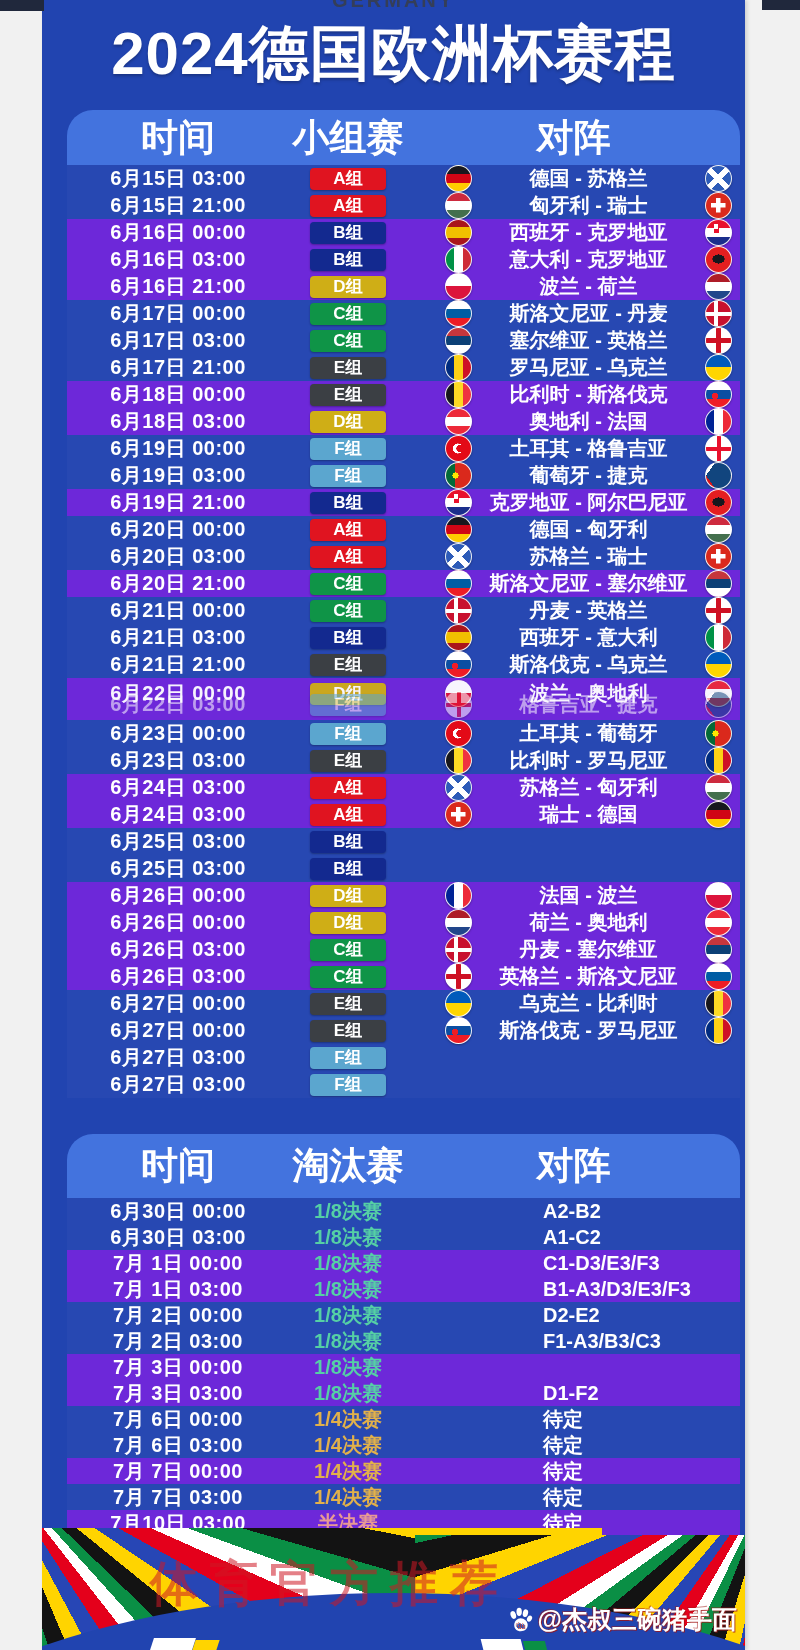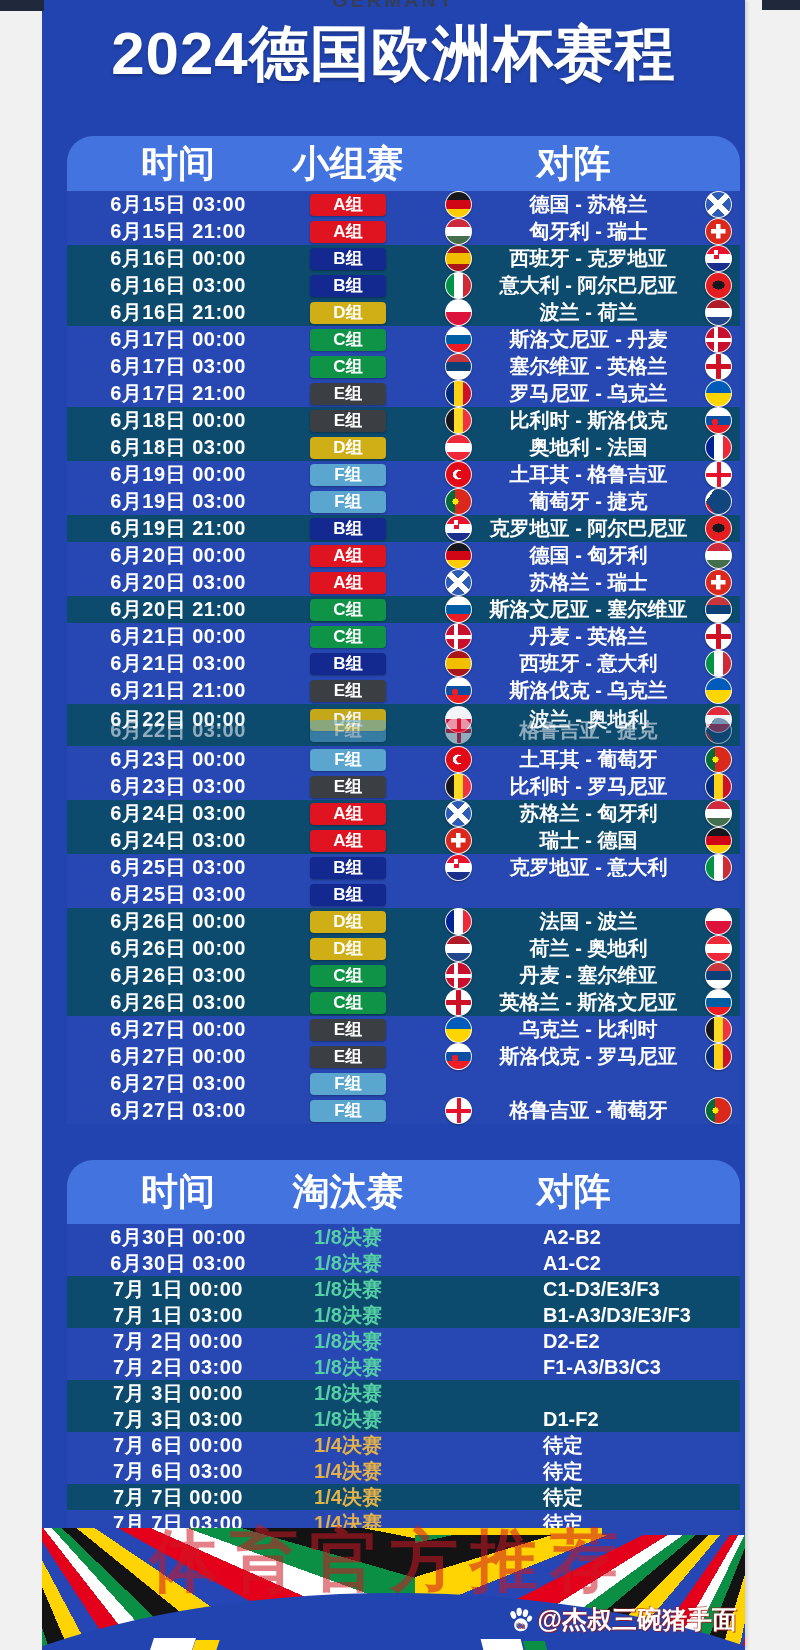--- a/index.html
+++ b/index.html
@@ -27,33 +27,33 @@
     font-size:60px;font-weight:900;color:#ffffff;letter-spacing:1px;
     text-shadow:0 2px 3px rgba(0,0,0,.25);
   }
 
   .table{position:absolute;left:25px;width:673px;}
   .g-table{top:110px;}
   .k-table{top:1134px;}
   .thead{
     display:flex;align-items:center;height:55px;
     background:#4373de;border-radius:26px 26px 0 0;
-    color:#fff;font-weight:900;font-size:37px;margin-top:26px;
+    color:#fff;font-weight:900;font-size:37px;
   }
   .k-table .thead{height:64px;}
   .th-time{width:222px;text-align:center;}
   .th-mid{width:118px;text-align:center;white-space:nowrap;}
   .th-match{flex:1;text-align:center;}
 
   .row{
     display:flex;align-items:center;height:27px;
     color:#fff;font-weight:bold;font-size:20px;white-space:nowrap;
   }
   .row.dark{background:#2748b2;}
-  .row.light{background:#0c4a6e;}
+  .row.light{background:#6d28d9;}
   .cell-time{width:222px;text-align:center;letter-spacing:.5px;}
   .cell-badge{width:118px;display:flex;justify-content:center;}
   .badge{
     min-width:64px;padding:0 6px;height:22px;line-height:22px;
     border-radius:4px;text-align:center;font-size:17px;font-weight:bold;color:#fff;
     box-shadow:0 1px 2px rgba(0,0,0,.3);
   }
   .cell-match{flex:1;display:flex;align-items:center;padding:0 8px 0 38px;}
   .match-text{flex:1;text-align:center;padding:0 4px;}
   .flag{
@@ -137,23 +137,23 @@
     top:1593px;width:1100px;height:460px;border-radius:50%;
     background:#2144b0;z-index:11;
   }
   .bottom-bit{position:absolute;z-index:12;}
   .bit1{left:110px;top:1638px;width:42px;height:12px;background:#ffffff;transform:skewX(-18deg);}
   .bit2{left:152px;top:1640px;width:24px;height:10px;background:#ffd400;transform:skewX(-18deg);}
   .bit3{left:440px;top:1639px;width:40px;height:11px;background:#ffffff;transform:skewX(14deg);}
   .bit4{left:482px;top:1641px;width:22px;height:9px;background:#0a8f45;transform:skewX(14deg);}
 
   .watermark{
-    position:absolute;left:108px;top:1516px;z-index:30;
+    position:absolute;left:108px;top:1552px;z-index:30;
     font-family:Liberation Mono, monospace;
-    font-size:68px;font-weight:bold;letter-spacing:12px;
+    font-size:48px;font-weight:bold;letter-spacing:12px;
     color:rgba(206,24,36,.55);white-space:nowrap;
   }
   .credit{
     position:absolute;right:8px;top:1603px;z-index:31;
     display:flex;align-items:center;gap:4px;
     color:#fff;font-size:25px;font-weight:bold;
     text-shadow:1px 1px 0 rgba(160,20,20,.8),-1px -1px 0 rgba(160,20,20,.5);
   }
   .paw{width:27px;height:27px;flex:none;}
 </style>
@@ -204,21 +204,21 @@
             <span class="flag f-hr"></span>
           </div>
         </div>
         <div class="row light">
           <div class="cell-time">6月16日 03:00</div>
           <div class="cell-badge">
             <span class="badge" style="background: rgb(19, 41, 143);">B组</span>
           </div>
           <div class="cell-match">
             <span class="flag f-it"></span>
-            <span class="match-text">意大利 - 阿尔巴尼亚</span>
+            <span class="match-text">意大利 - 克罗地亚</span>
             <span class="flag f-al"></span>
           </div>
         </div>
         <div class="row light">
           <div class="cell-time">6月16日 21:00</div>
           <div class="cell-badge">
             <span class="badge" style="background: rgb(207, 174, 22);">D组</span>
           </div>
           <div class="cell-match">
             <span class="flag f-pl"></span>
@@ -446,25 +446,20 @@
             <span class="flag f-ch"></span>
             <span class="match-text">瑞士 - 德国</span>
             <span class="flag f-de"></span>
           </div>
         </div>
         <div class="row dark">
           <div class="cell-time">6月25日 03:00</div>
           <div class="cell-badge">
             <span class="badge" style="background: rgb(19, 41, 143);">B组</span>
           </div>
-          <div class="cell-match">
-            <span class="flag f-hr"></span>
-            <span class="match-text">克罗地亚 - 意大利</span>
-            <span class="flag f-it"></span>
-          </div>
         </div>
         <div class="row dark">
           <div class="cell-time">6月25日 03:00</div>
           <div class="cell-badge">
             <span class="badge" style="background: rgb(19, 41, 143);">B组</span>
           </div>
         </div>
         <div class="row light">
           <div class="cell-time">6月26日 00:00</div>
           <div class="cell-badge">
@@ -534,25 +529,20 @@
         <div class="row dark">
           <div class="cell-time">6月27日 03:00</div>
           <div class="cell-badge">
             <span class="badge" style="background: rgb(91, 166, 207);">F组</span>
           </div>
         </div>
         <div class="row dark">
           <div class="cell-time">6月27日 03:00</div>
           <div class="cell-badge">
             <span class="badge" style="background: rgb(91, 166, 207);">F组</span>
-          </div>
-          <div class="cell-match">
-            <span class="flag f-ge"></span>
-            <span class="match-text">格鲁吉亚 - 葡萄牙</span>
-            <span class="flag f-pt"></span>
           </div>
         </div>
       </div>
   </div>
 
   <div class="table k-table">
     <div class="thead">
       <div class="th-time">时间</div>
       <div class="th-mid">淘汰赛</div>
       <div class="th-match">对阵</div>

